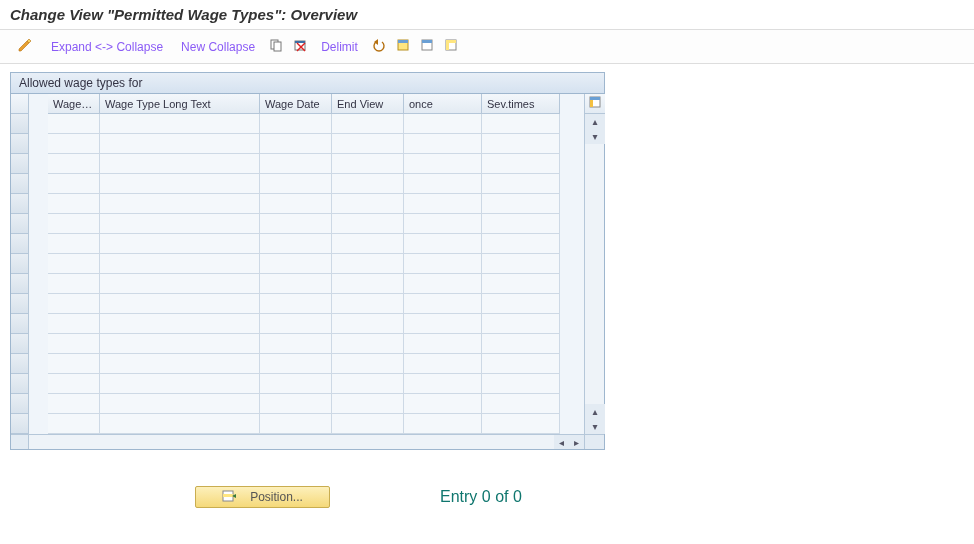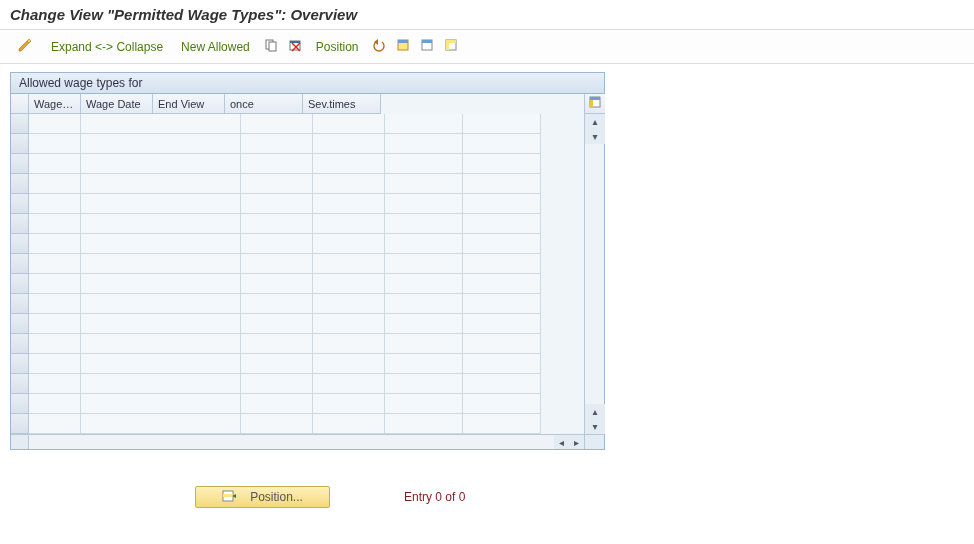--- a/index.html
+++ b/index.html
@@ -27,21 +27,21 @@
     .toolbar-btn {
       display: flex;
       align-items: center;
       gap: 3px;
       padding: 2px 6px;
       border: 1px solid transparent;
       border-radius: 3px;
       background: transparent;
       cursor: pointer;
       font-size: 12px;
-      color: #4d7c0f;
+      color: #8b5cf6;
     }
     .toolbar-icon-btn {
       display: inline-flex;
       align-items: center;
       justify-content: center;
       width: 20px;
       height: 20px;
       border: 1px solid transparent;
       border-radius: 3px;
       cursor: pointer;
@@ -83,21 +83,21 @@
       padding: 3px 5px;
       font-size: 11px;
       color: #334;
       white-space: nowrap;
       overflow: hidden;
       text-overflow: ellipsis;
       height: 20px;
       line-height: 14px;
     }
     .sel-col { width: 18px; flex-shrink: 0; }
-    .col-wagetype { width: 52px; flex-shrink: 0; }
+    .col-wagetype { width: 52px; flex-shrink: 0; margin-left: 19px; }
     .col-longtext { width: 160px; flex-shrink: 0; }
     .col-startdate { width: 72px; flex-shrink: 0; }
     .col-enddate { width: 72px; flex-shrink: 0; }
     .col-once { width: 78px; flex-shrink: 0; }
     .col-sevtimes { width: 78px; flex-shrink: 0; }
     
     .table-body { }
     .table-data-row { display: flex; }
     .row-sel {
       width: 18px;
@@ -167,23 +167,23 @@
       border: 1px solid #c9ad50;
       border-radius: 2px;
       font-size: 12px;
       color: #555;
       cursor: pointer;
       width: 135px;
       justify-content: center;
       height: 22px;
     }
     .entry-text {
-      margin-left: 74px;
-      font-size: 12px;
-      color: #7f1d1d;
+      margin-left: 110px;
+      font-size: 16px;
+      color: #0f766e;
     }
   </style>
 </head>
 <body>
 
 <div class="header">
   <span>Change View "Permitted Wage Types": Overview</span>
 </div>
 
 <div class="toolbar">
@@ -192,42 +192,42 @@
       <svg width="16" height="16" viewBox="0 0 16 16">
         <path d="M2 12 L10 4 L12 6 L4 14 L2 14 Z" fill="#e8a030" stroke="#b57010" stroke-width="0.6"></path>
         <path d="M10 4 L12 2 L14 4 L12 6 Z" fill="#f7d060" stroke="#b57010" stroke-width="0.6"></path>
       </svg>
     </span>
   </button>
   <button class="toolbar-btn">
     <span>Expand &lt;-&gt; Collapse</span>
   </button>
   <button class="toolbar-btn">
-    <span>New Allowed</span>
+    <span>New Collapse</span>
   </button>
   <button class="toolbar-icon-btn">
     <span>
       <svg width="14" height="14" viewBox="0 0 14 14">
         <rect x="2" y="2" width="7" height="9" fill="#fff" stroke="#777" stroke-width="1"></rect>
         <rect x="5" y="4" width="7" height="9" fill="#fff" stroke="#777" stroke-width="1"></rect>
       </svg>
     </span>
   </button>
   <button class="toolbar-icon-btn">
     <span>
       <svg width="14" height="14" viewBox="0 0 14 14">
         <rect x="2" y="3" width="10" height="9" fill="#fff" stroke="#777" stroke-width="1"></rect>
         <rect x="2" y="3" width="10" height="2" fill="#3a6ea5"></rect>
         <line x1="4" y1="5" x2="12" y2="13" stroke="#d22" stroke-width="1.5"></line>
         <line x1="12" y1="5" x2="4" y2="13" stroke="#d22" stroke-width="1.5"></line>
       </svg>
     </span>
   </button>
   <button class="toolbar-btn">
-    <span>Position</span>
+    <span>Delimit</span>
   </button>
   <button class="toolbar-icon-btn">
     <span>
       <svg width="14" height="14" viewBox="0 0 14 14">
         <path d="M10 4 A5 5 0 1 1 4 4" fill="none" stroke="#b57010" stroke-width="1.4"></path>
         <polygon points="2,4 6,1 6,7" fill="#b57010"></polygon>
       </svg>
     </span>
   </button>
   <button class="toolbar-icon-btn">
@@ -260,20 +260,21 @@
 
 <div class="panel">
   <div class="panel-title">
     <span>Allowed wage types for</span>
   </div>
   <div class="table-wrap">
     <div class="table-main">
       <div class="table-header-row">
         <div class="table-header-cell sel-col"></div>
         <div class="table-header-cell col-wagetype">Wage T...</div>
+        <div class="table-header-cell col-longtext">Wage Type Long Text</div>
         <div class="table-header-cell col-startdate">Wage Date</div>
         <div class="table-header-cell col-enddate">End View</div>
         <div class="table-header-cell col-once">once</div>
         <div class="table-header-cell col-sevtimes">Sev.times</div>
       </div>
       <div class="table-body" id="table-body">
           <div class="table-data-row">
             <div class="row-sel"></div>
             <div class="data-cell col-wagetype"></div>
             <div class="data-cell col-longtext"></div>

